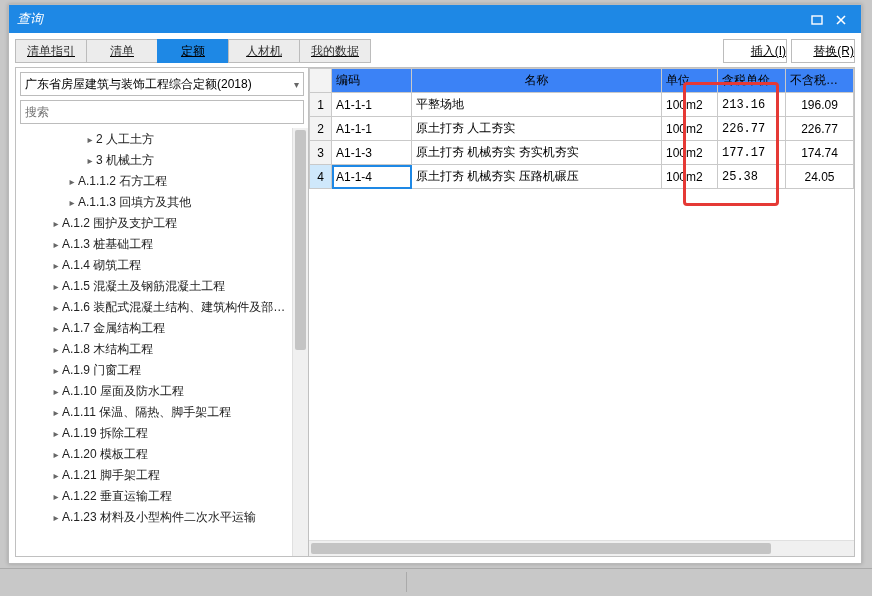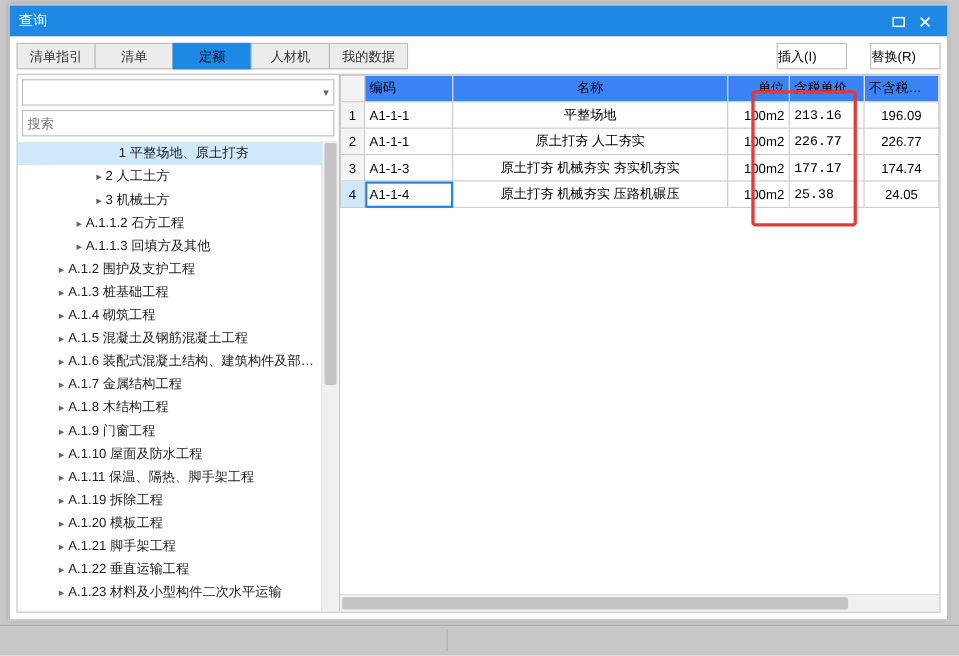--- a/index.html
+++ b/index.html
@@ -1,50 +1,50 @@
 <!DOCTYPE html>
 <html><head>
 <meta charset="utf-8">
 <style>
   * { box-sizing: border-box; margin: 0; padding: 0; }
   body { font-family: "Microsoft YaHei", Arial, sans-serif; font-size: 12px; background: #c8c8c8; width: 872px; height: 596px; position: relative; }
   .window { position: absolute; left: 8px; top: 4px; width: 854px; height: 560px; background: #fff; border: 1px solid #b9b9b9; box-shadow: 0 0 4px rgba(0,0,0,0.2); display: flex; flex-direction: column; }
-  .titlebar { height: 28px; background: #1e88e5; color: #fff; display: flex; align-items: center; padding: 0 8px; font-size: 13px; }
+  .titlebar { height: 28px; background: #1e88e5; color: #fff; display: flex; align-items: center; padding: 0 8px; font-size: 13px; font-style: italic; }
   .titlebar .title { flex: 1; }
   .titlebar .winbtn { width: 24px; text-align: center; cursor: pointer; }
   .titlebar .winbtn svg { vertical-align: middle; }
   .body { flex: 1; display: flex; flex-direction: column; padding: 6px 6px 6px 6px; }
-  .topbar { display: flex; align-items: center; margin-bottom: 4px; }
+  .topbar { display: flex; align-items: center; margin-bottom: 4px; text-decoration: underline; }
   .tabs { display: flex; }
   .tab { width: 72px; height: 24px; line-height: 22px; text-align: center; border: 1px solid #bcbcbc; background: #ececec; color: #333; cursor: pointer; margin-right: -1px; }
   .tab.active { background: #1e88e5; color: #000000; border-color: #1e88e5; }
   .spacer { flex: 1; }
-  .actbtn { width: 64px; height: 24px; line-height: 22px; text-align: left; border: 1px solid #bcbcbc; background: #fff; cursor: pointer; margin-left: 21px; }
+  .actbtn { width: 64px; height: 24px; line-height: 22px; text-align: right; border: 1px solid #bcbcbc; background: #fff; cursor: pointer; margin-left: 4px; }
   .content { flex: 1; display: flex; border: 1px solid #c0c0c0; overflow: hidden; }
   .left-pane { width: 293px; display: flex; flex-direction: column; border-right: 1px solid #c0c0c0; }
   .combo { margin: 4px; height: 24px; border: 1px solid #bcbcbc; display: flex; align-items: center; padding: 0 4px; font-size: 12px; background: #fff; cursor: pointer; position: relative; }
   .combo .arr { position: absolute; right: 4px; font-size: 10px; color: #666; }
   .search { margin: 0 4px 4px 4px; height: 24px; border: 1px solid #bcbcbc; padding: 0 4px; font-size: 12px; outline: none; color: #888; }
   .tree-wrap { flex: 1; overflow: hidden; position: relative; display: flex; }
   .tree { flex: 1; overflow: hidden; padding-top: 1px; }
   .tree-item { height: 21px; display: flex; align-items: center; white-space: nowrap; overflow: hidden; cursor: pointer; padding-right: 4px; font-size: 12px; color: #222; }
   .tree-item.selected { background: #cfe8fb; }
   .indent { display: inline-block; }
   .tree-exp { width: 12px; display: inline-block; text-align: center; color: #666; font-size: 10px; }
   .scrollbar-v { width: 16px; background: #f0f0f0; position: relative; border-left: 1px solid #e0e0e0; }
   .thumb { position: absolute; left: 2px; right: 2px; top: 2px; height: 220px; background: #c4c4c4; border-radius: 2px; }
   .right-pane { flex: 1; display: flex; flex-direction: column; overflow: hidden; }
   .grid { flex: 1; overflow: hidden; }
   table { border-collapse: collapse; width: 100%; table-layout: fixed; }
   th, td { border: 1px solid #c9c9c9; height: 24px; padding: 0 4px; white-space: nowrap; overflow: hidden; text-overflow: ellipsis; }
   th { background: #3b82f6; font-weight: normal; }
   .rownum { width: 22px; text-align: center; background: #f3f3f3; }
   .col-code { width: 80px; text-align: left; }
-  .col-name { text-align: center; }
-  .col-unit { width: 56px; text-align: right; }
+  .col-name { text-align: left; }
+  .col-unit { width: 56px; text-align: left; }
   .col-p1 { width: 68px; text-align: left; font-family: Liberation Mono, monospace; }
   .col-p2 { width: 68px; text-align: center; }
   .hdr-name { text-align: center; }
   .redbox { position: absolute; border: 3px solid #e53935; border-radius: 4px; pointer-events: none; }
   .hscroll { height: 16px; background: #f0f0f0; border-top: 1px solid #e0e0e0; position: relative; }
   .hscroll .thumb-h { position: absolute; left: 2px; width: 460px; top: 2px; bottom: 2px; background: #c4c4c4; border-radius: 2px; }
   .outer-divider { position: absolute; left: 0; right: 0; top: 568px; height: 1px; background: #aaa; }
   .outer-vert { position: absolute; top: 572px; height: 20px; width: 1px; left: 406px; background: #aaa; }
   td.selected-rownum { background:#cfe8fb; }
   td.selected-cell { outline: 2px solid #1e88e5; outline-offset: -2px; }
@@ -78,30 +78,26 @@
         <div class="tab">我的数据</div>
       </div>
       <div class="spacer"></div>
       <div class="actbtn">插入(I)</div>
       <div class="actbtn">替换(R)</div>
     </div>
 
     <div class="content">
       <div class="left-pane">
         <div class="combo">
+          <span>广东省房屋建筑与装饰工程综合定额(2018)</span>
           <span class="arr">▾</span>
         </div>
         <input class="search" placeholder="搜索" style="">
         <div class="tree-wrap">
           <div class="tree" id="tree">
-              <div class="tree-item selected">
-                <span class="indent" style="width: 80px;"></span>
-                <span class="tree-exp"></span>
-                <span>1 平整场地、原土打夯</span>
-              </div>
               <div class="tree-item">
                 <span class="indent" style="width: 68px;"></span>
                 <span class="tree-exp">▸</span>
                 <span>2 人工土方</span>
               </div>
               <div class="tree-item">
                 <span class="indent" style="width: 68px;"></span>
                 <span class="tree-exp">▸</span>
                 <span>3 机械土方</span>
               </div>

